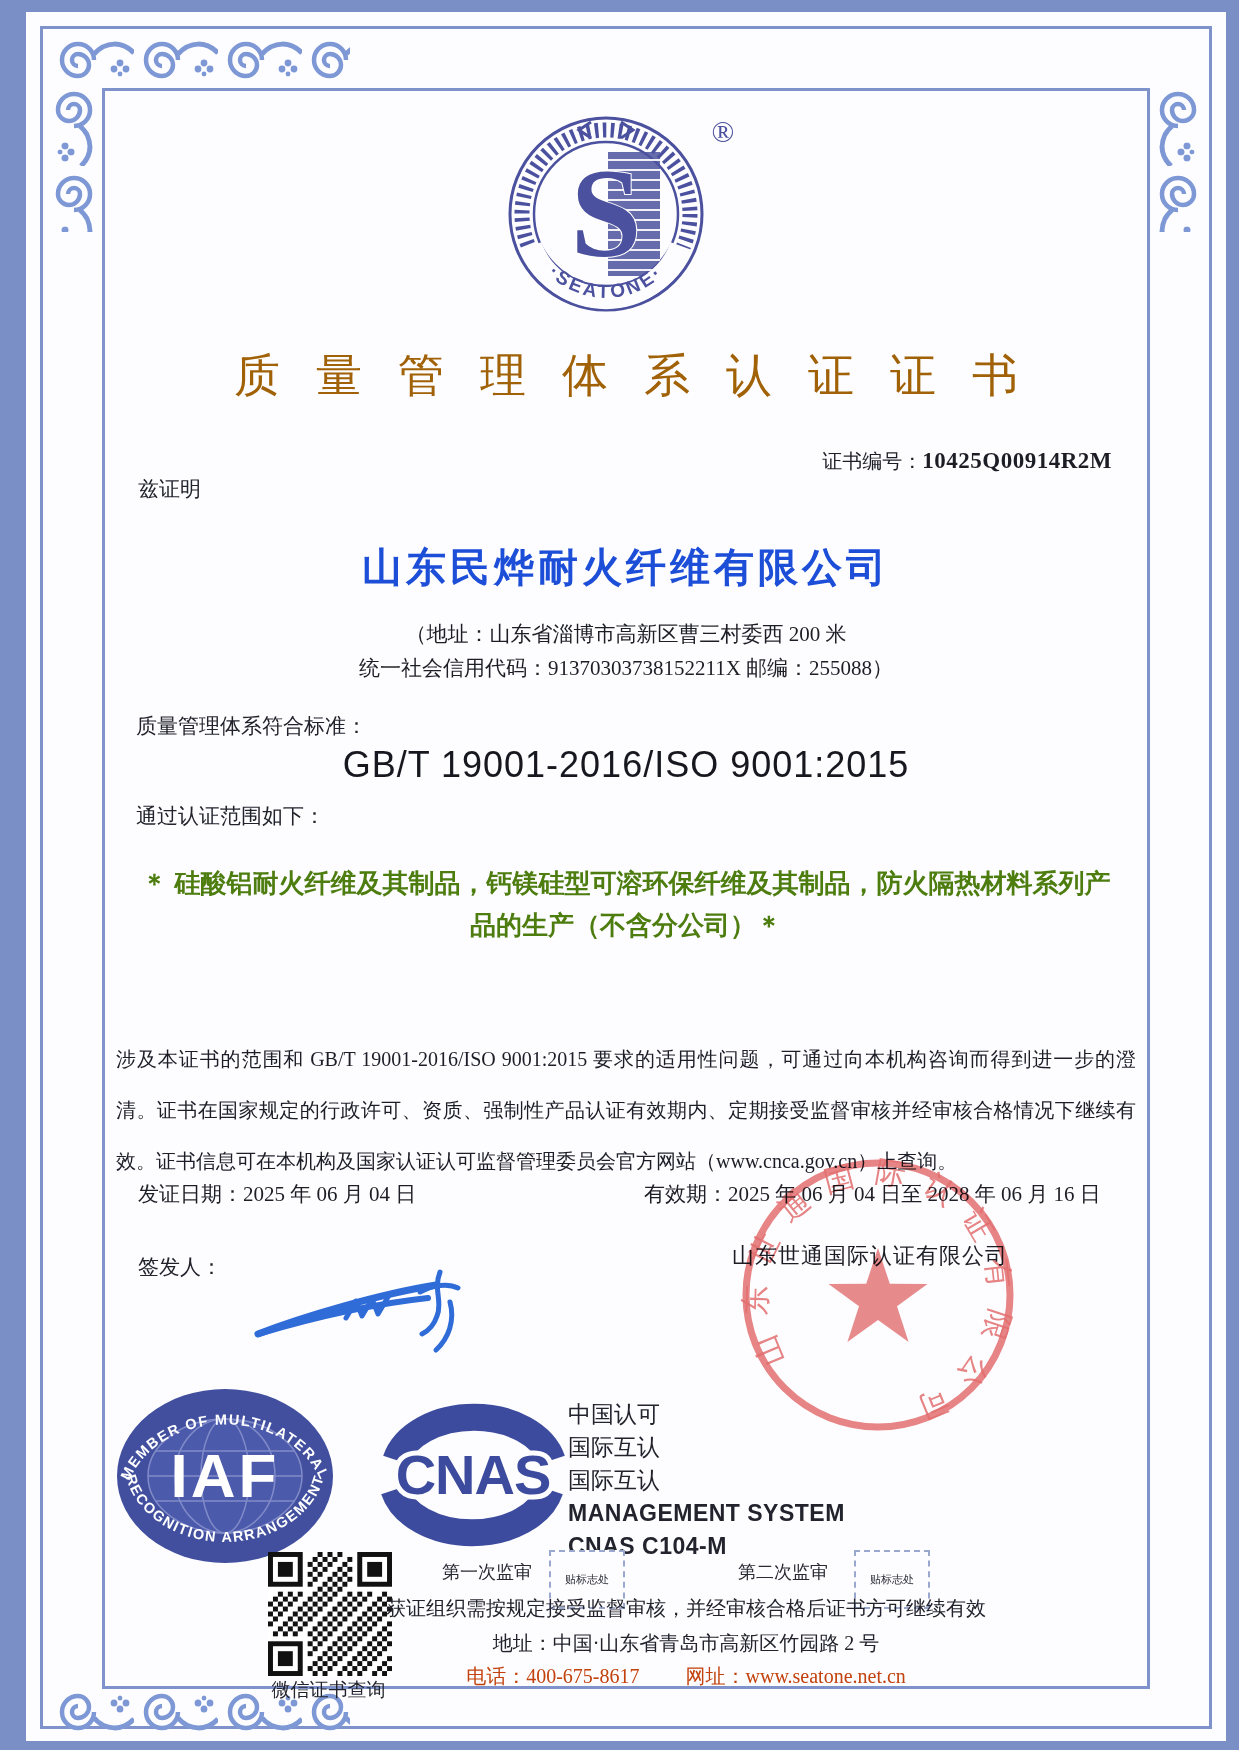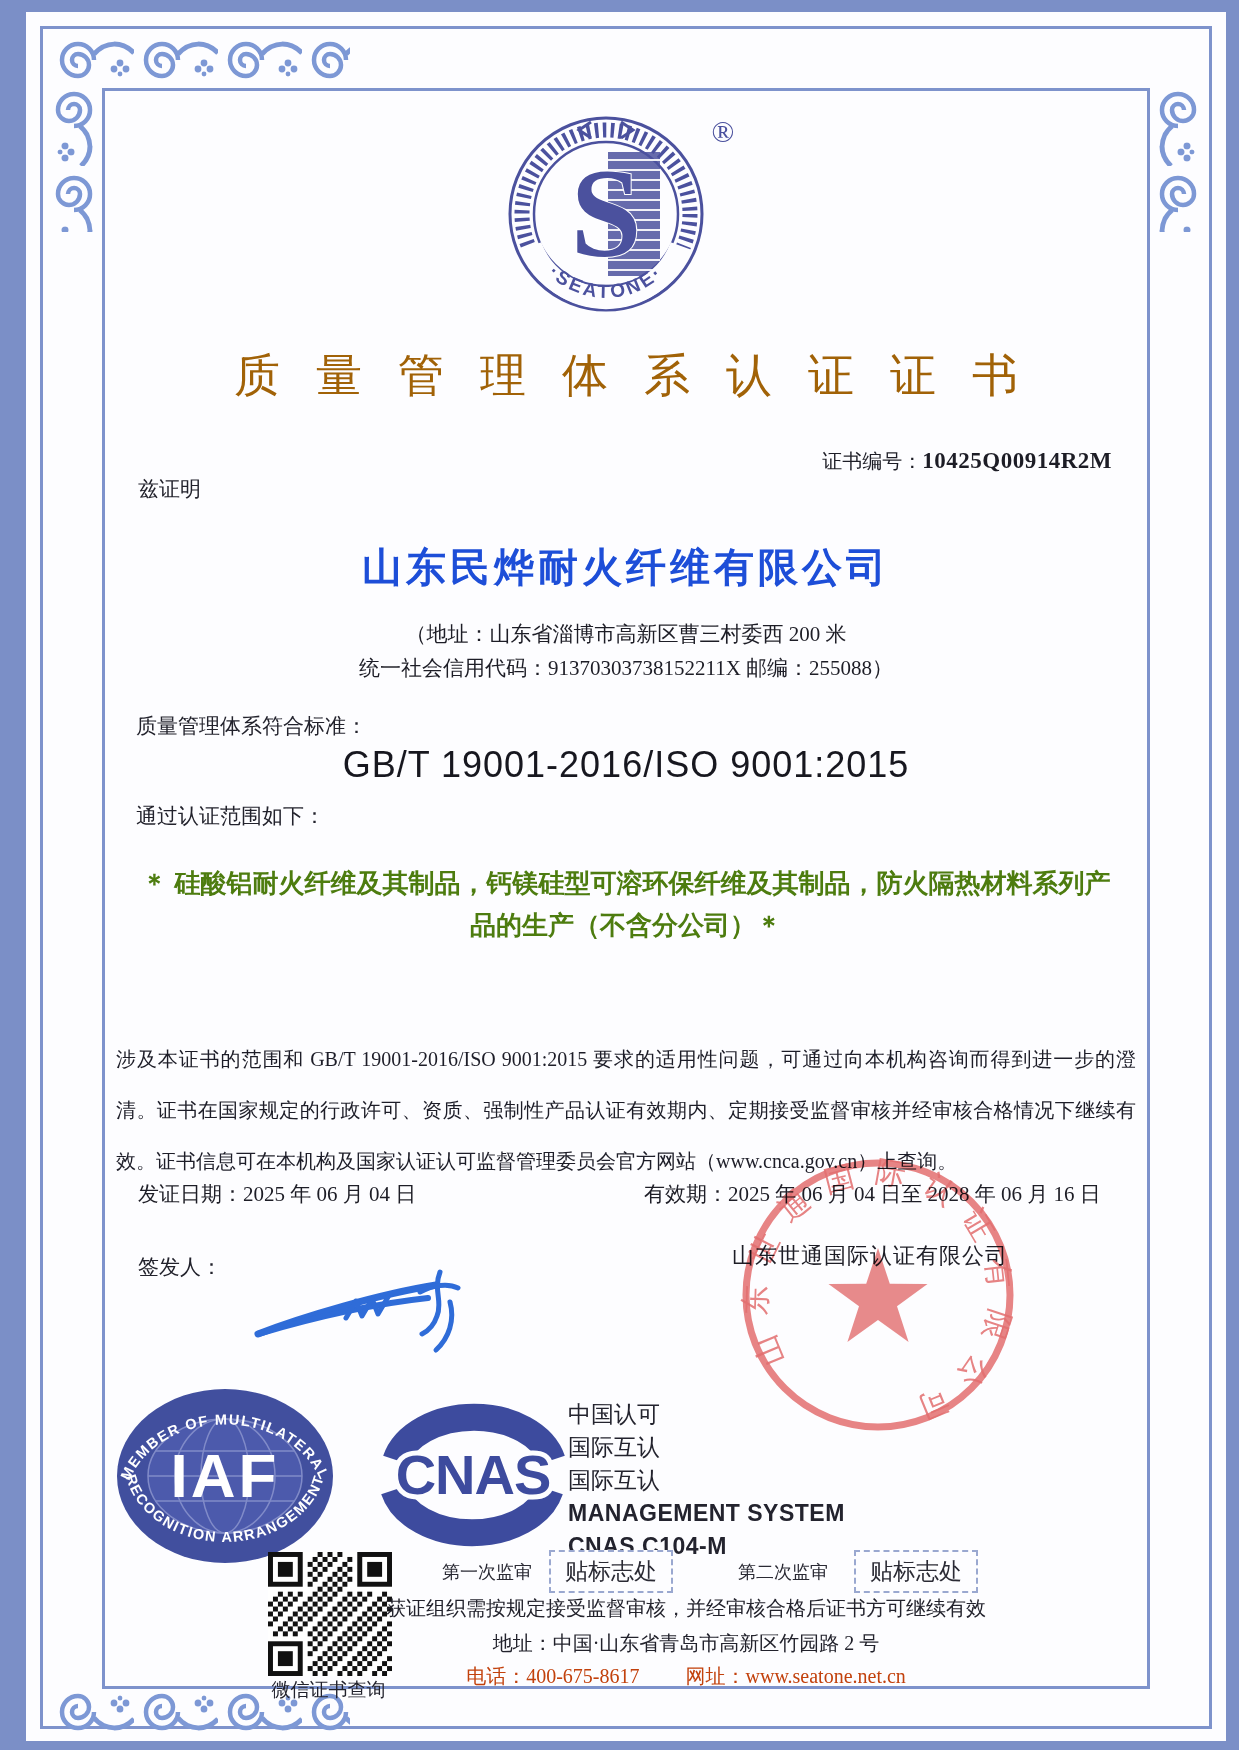--- a/index.html
+++ b/index.html
@@ -42,21 +42,21 @@
   .sig-svg{left:144px;top:1168px;}
   .stamp-svg{left:627px;top:1058px;mix-blend-mode:multiply;opacity:.88;}
   .iaf-svg{left:6px;top:1293px;}
   .cnas-svg{left:274px;top:1306px;}
   .accr{left:462px;top:1306px;line-height:33px;font-size:23px;font-family:"Liberation Sans","DejaVu Sans",sans-serif;color:#23232e;}
   .accr .en{font-weight:bold;font-size:23px;letter-spacing:.5px;color:#23232e;}
   .qr-svg{left:162px;top:1460px;}
   .qr-caption{left:150px;width:145px;top:1585px;text-align:center;font-size:19px;color:#22222c;}
   .audit-label{font-size:18px;color:#2a2a34;}
   .a1{left:320px;top:1468px;margin-left:16px;} .a2{left:632px;top:1468px;}
-  .sticker{font-size:23px;color:#2a2a34;border:2px dashed #9aa8d0;padding:4px 14px;background:#fdfdff;}
+  .sticker{font-size:11px;color:#2a2a34;border:2px dashed #9aa8d0;padding:20px 14px;background:#fdfdff;}
   .s1{left:443px;top:1458px;} .s2{left:748px;top:1458px;}
   .f-notice{left:230px;width:700px;top:1503px;text-align:center;font-size:20px;color:#22222c;}
   .f-addr{left:230px;width:700px;top:1538px;text-align:center;font-size:20px;color:#22222c;}
   .f-phone{left:230px;width:700px;top:1571px;text-align:center;font-size:20px;color:#c2410c;}
   .f-phone .gap{display:inline-block;width:46px;}
 </style>
 </head>
 <body>
 
 <svg width="0" height="0" style="position:absolute">

